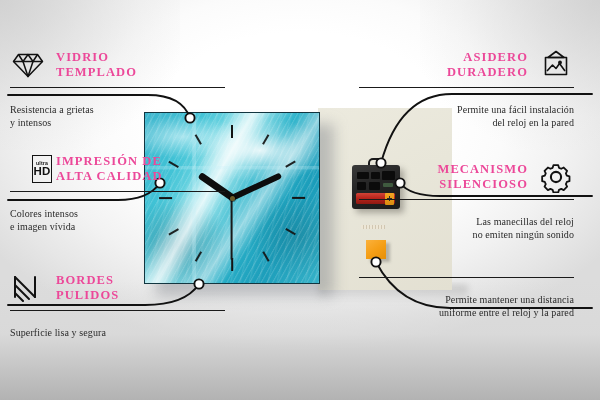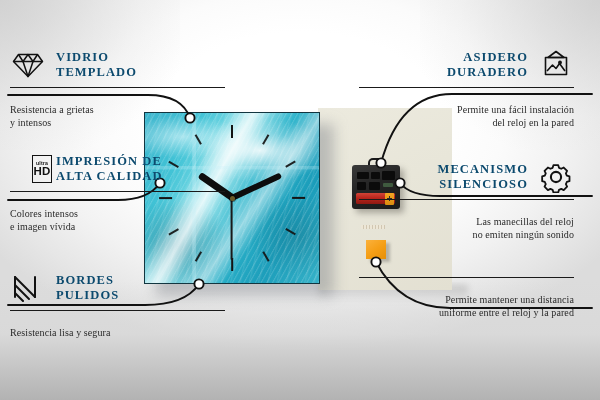--- a/index.html
+++ b/index.html
@@ -195,21 +195,21 @@
   .feature.right .feat-head { flex-direction:row-reverse; }
 
   .feat-icon { width:36px; height:34px; flex:0 0 36px; display:flex; align-items:center; justify-content:center; }
 
   .feat-title {
     font-family:"Liberation Serif", serif;
     font-weight:bold;
     font-size:12.5px;
     letter-spacing:1.1px;
     line-height:15px;
-    color:#0c4a6e;
+    color:#ec4899;
     text-transform:uppercase;
   }
 
   .feat-rule {
     height:1.2px; background:#1a1a1a; margin-top:5px; width:100%;
   }
   .feat-desc {
     font-family:"Liberation Serif", serif;
     font-size:10px;
     line-height:12.5px;
@@ -377,21 +377,21 @@
           <path d="M3 3 L3 23"></path>
       </svg>
     </span>
     <span class="feat-title">
       <span>BORDES</span><br>
       <span>PULIDOS</span>
     </span>
   </div>
   <div class="feat-rule"></div>
   <div class="feat-desc">
-    <span>Resistencia lisa y segura</span>
+    <span>Superficie lisa y segura</span>
   </div>
 </div>
 
 <div class="feature right" style="top:48px;">
   <div class="feat-head">
     <span class="feat-icon">
       <svg width="34" height="30" viewBox="0 0 34 30" fill="none" stroke="#111" stroke-width="1.6" stroke-linejoin="round">
         <path d="M17 1.5 L9 7.5 L25 7.5 Z"></path>
         <rect x="6.5" y="7.5" width="21" height="17"></rect>
         <path d="M8 21 l5.5-6 3.5 3.5 3.5-5 5.5 7.5"></path>

